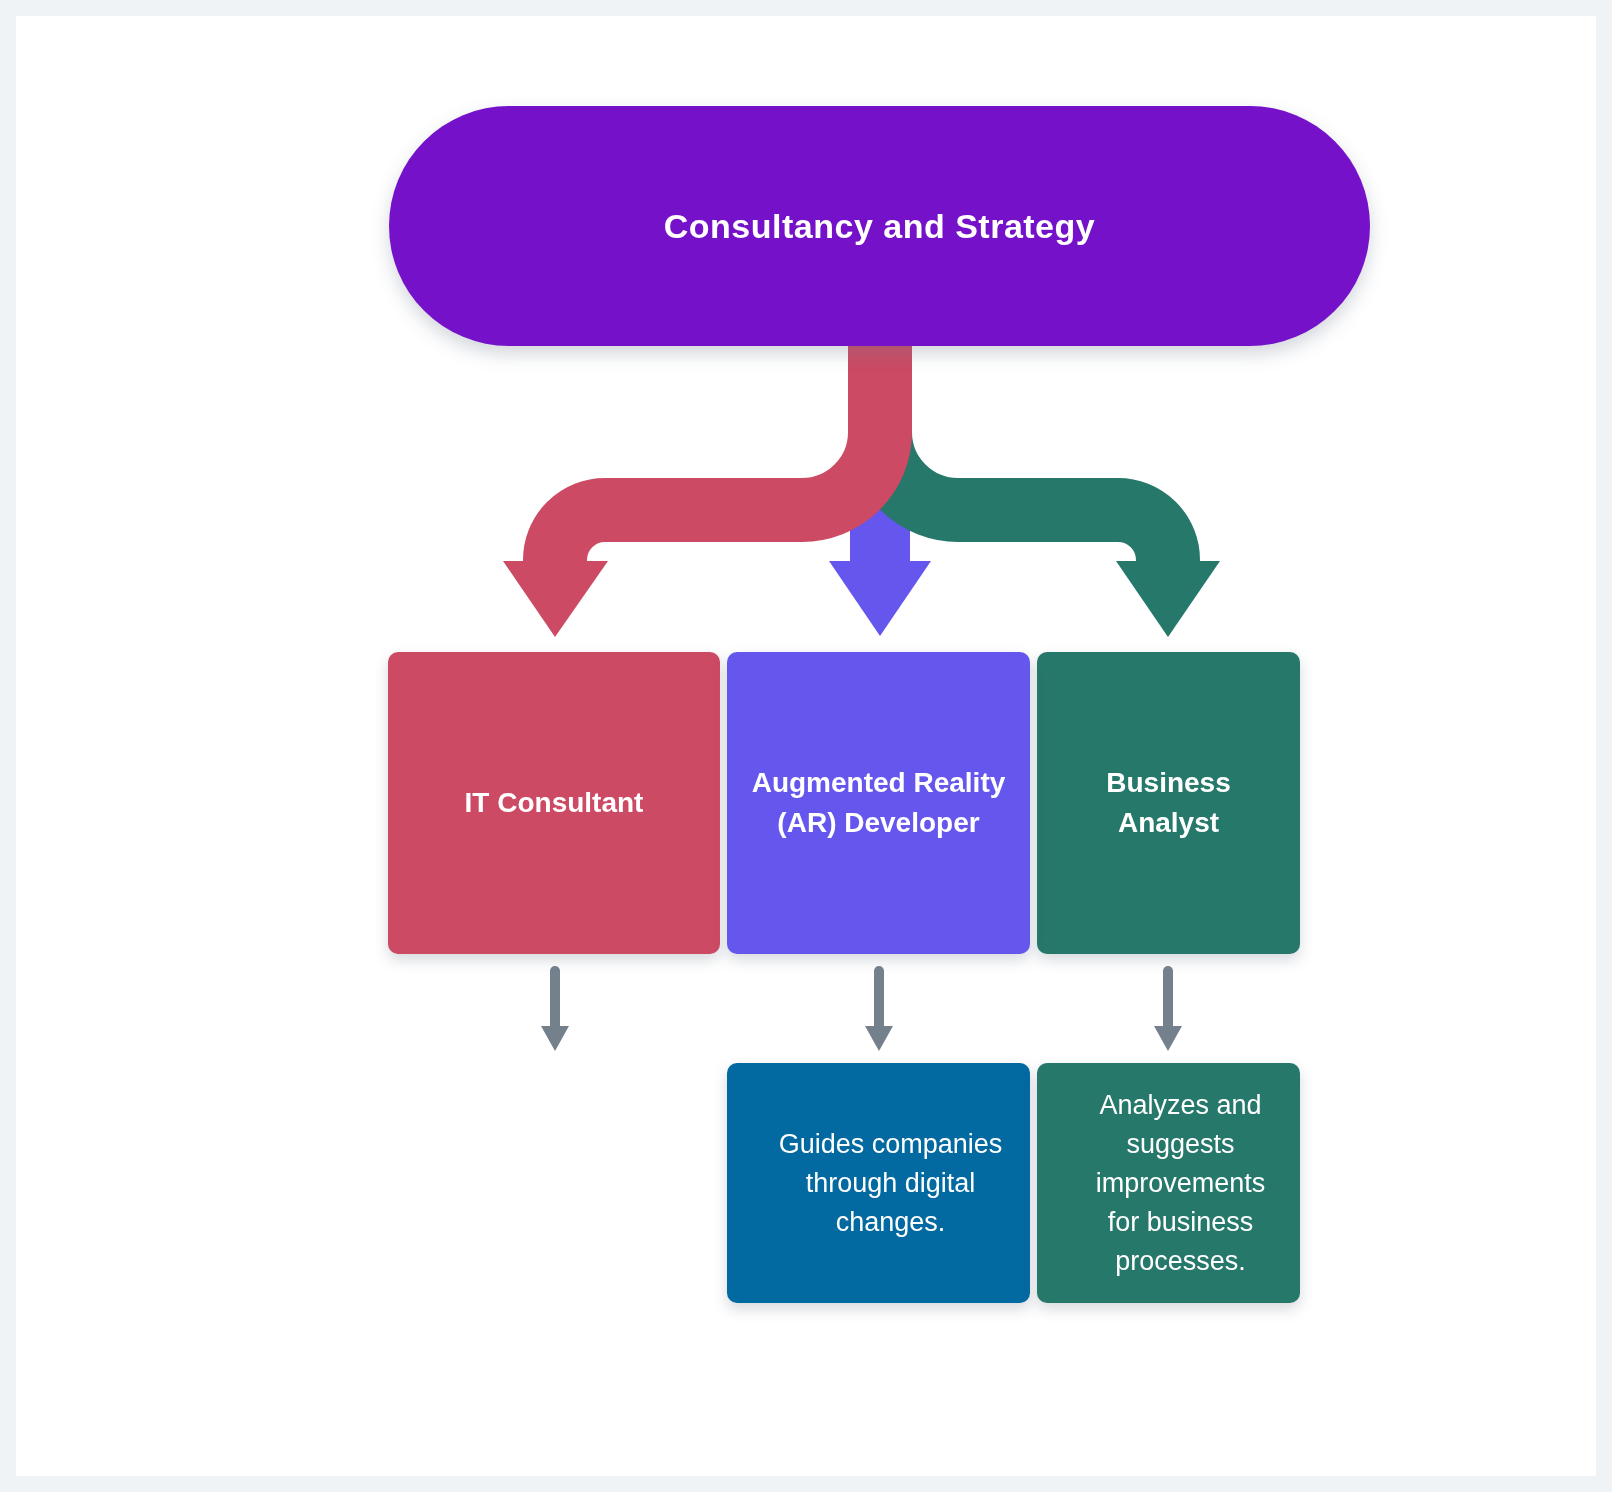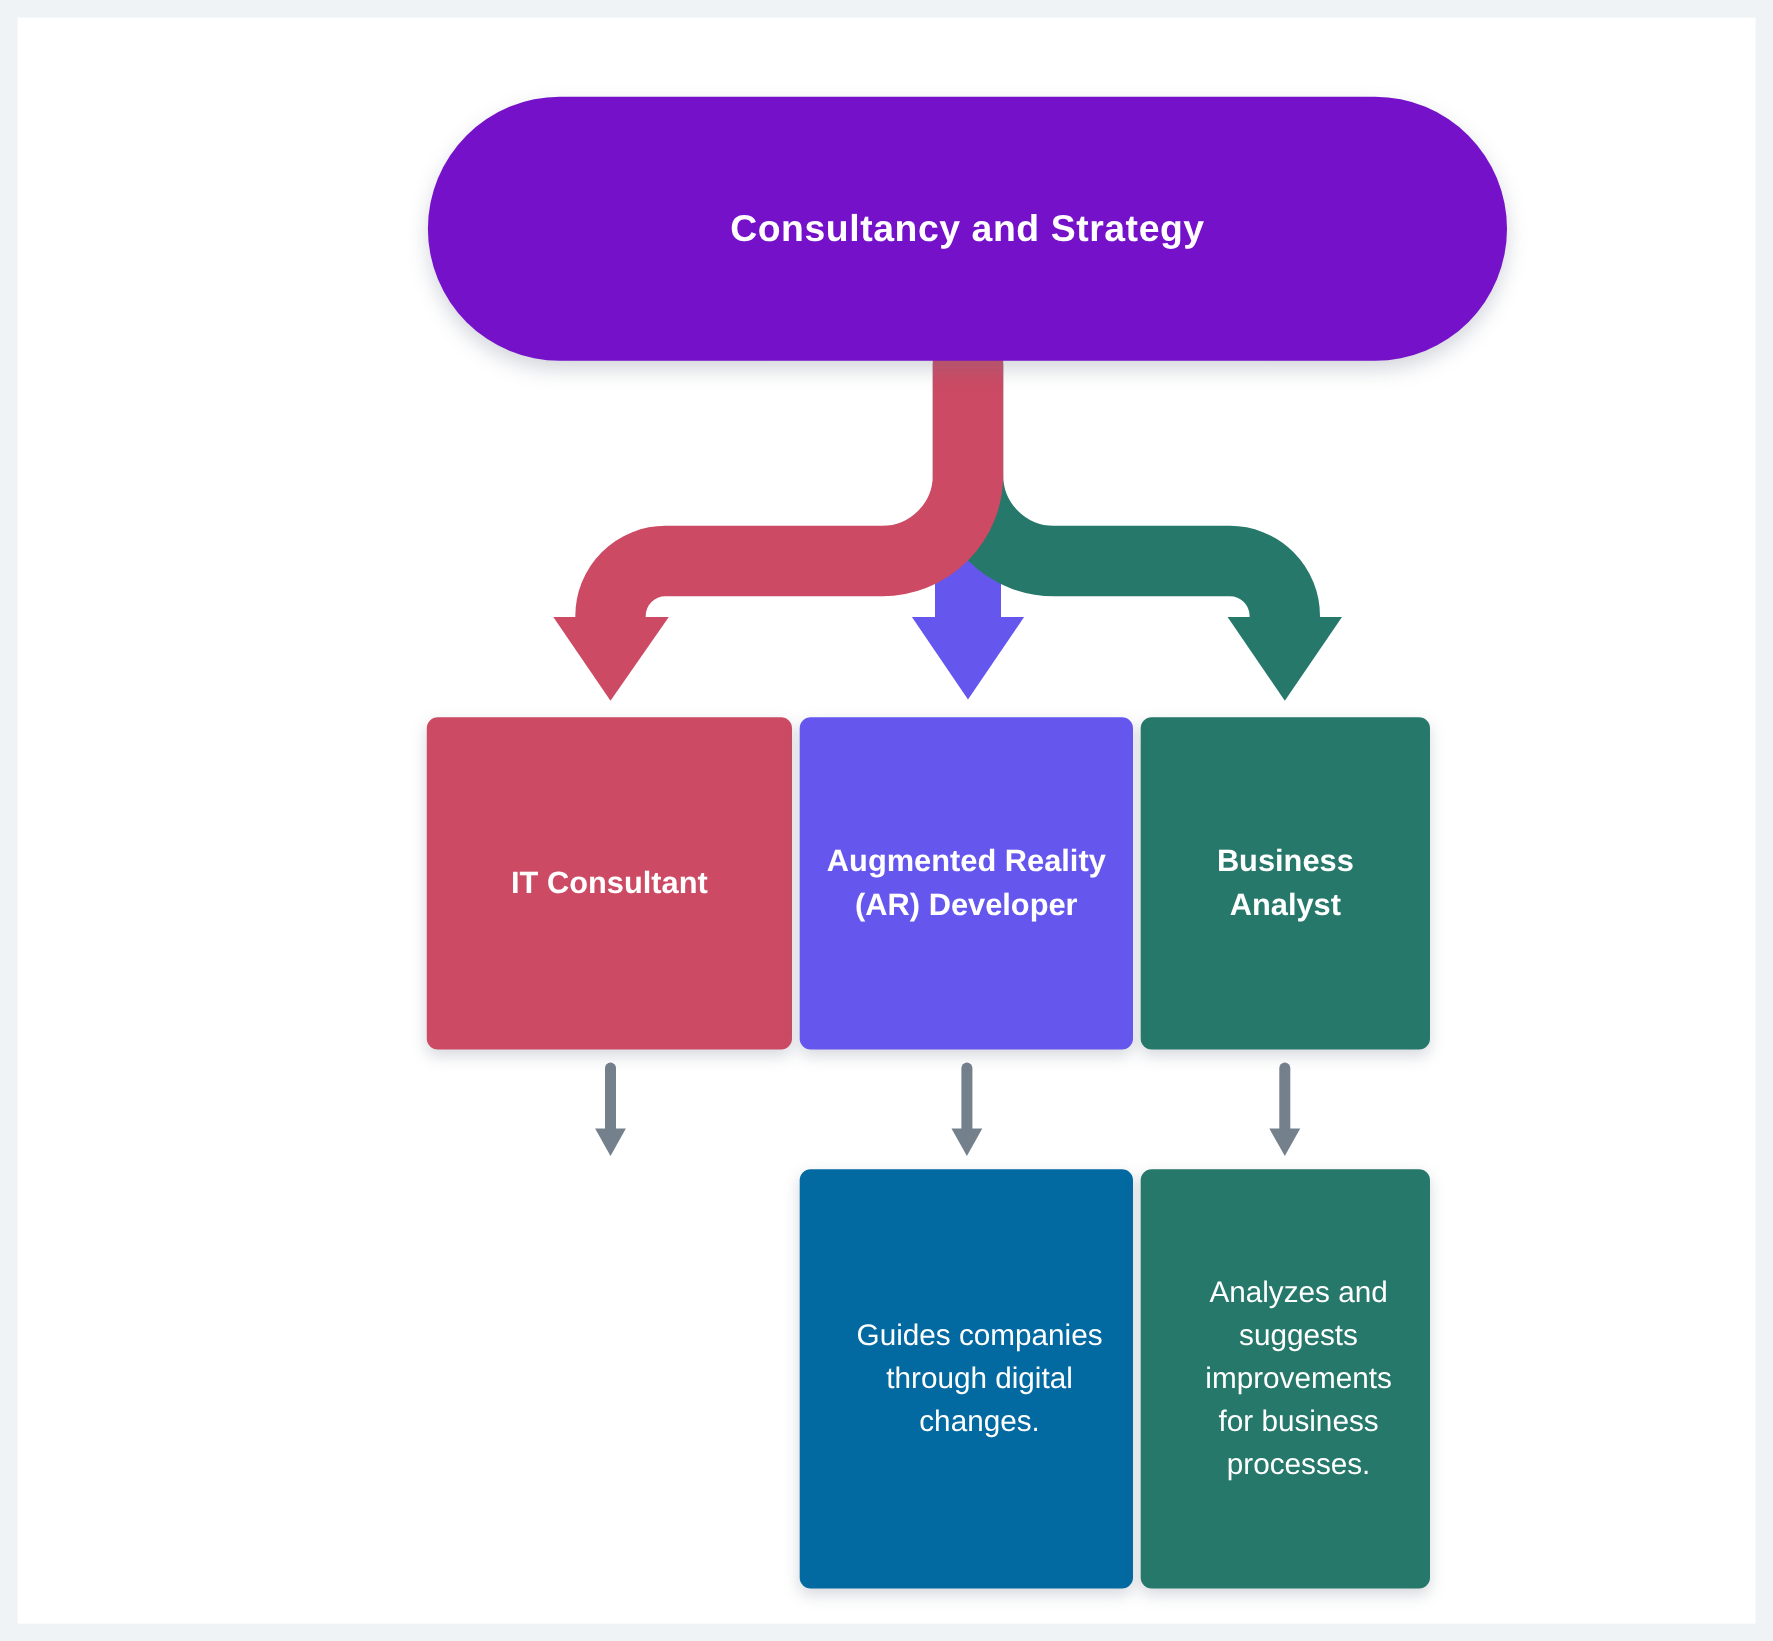--- a/index.html
+++ b/index.html
@@ -33,21 +33,21 @@
   }
   .node, .desc {
     position: absolute;
     border-radius: 10px;
     display: flex; align-items: center; justify-content: center;
     z-index: 2;
     box-shadow: 0 6px 14px rgba(108,120,138,0.28);
     color: #ffffff; text-align: center; white-space: pre-line;
   }
   .node { top: 652px; height: 302px; font-size: 28px; font-weight: bold; line-height: 40px; }
-  .desc { top: 1063px; height: 381px; font-size: 27px; line-height: 39px; padding-left: 24px; }
+  .desc { top: 1063px; height: 240px; font-size: 27px; line-height: 39px; padding-left: 24px; }
   .col-0 { left: 388px;  width: 332px; }
   .col-1 { left: 727px;  width: 303px; }
   .col-2 { left: 1037px; width: 263px; }
   .pipe { fill: none; stroke-linecap: butt; stroke-linejoin: round; }
   .mini-shaft { fill: none; stroke-width: 10px; stroke-linecap: round; }
 </style>
 </head>
 <body>
 
 <div class="stage">
@@ -78,21 +78,21 @@
     <g>
       <path class="mini-shaft" d="M 879 971 L 879 1026" style="stroke: rgb(116, 129, 141);"></path>
       <polygon points="865,1026 893,1026 879,1051" style="fill: rgb(116, 129, 141);"></polygon>
     </g>
     <g>
       <path class="mini-shaft" d="M 1168 971 L 1168 1026" style="stroke: rgb(116, 129, 141);"></path>
       <polygon points="1154,1026 1182,1026 1168,1051" style="fill: rgb(116, 129, 141);"></polygon>
     </g>
   </svg>
 
-  <div class="pill" style="background: rgb(117, 17, 201);">
+  <div class="pill" style="background: rgb(117, 17, 201); margin-top: 18px;">
     <div class="pill-label">Consultancy and Strategy</div>
   </div>
 
   <div class="node col-0" style="background: rgb(204, 74, 100);">
     <span>IT Consultant</span>
   </div>
   <div class="node col-2" style="background: rgb(38, 120, 106);">
     <span>Business
 Analyst</span>
   </div>

